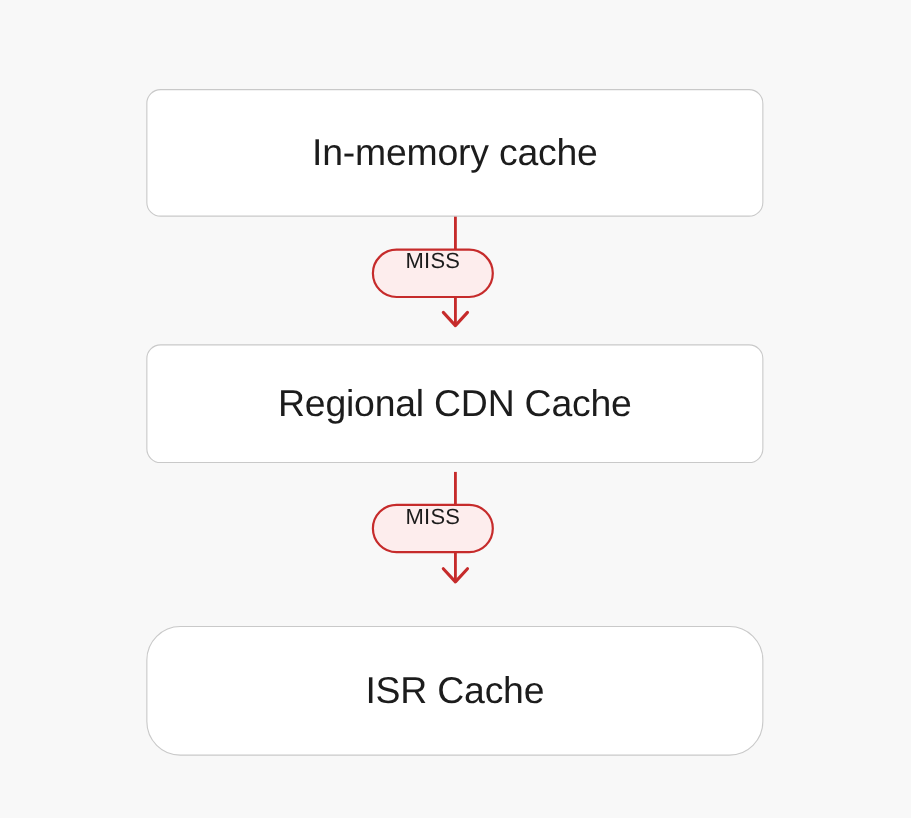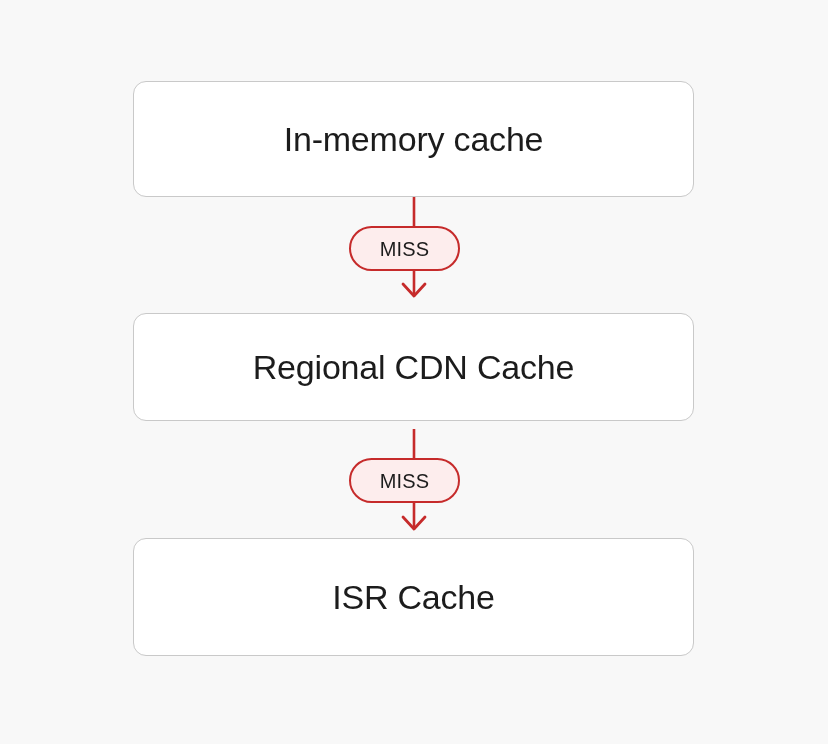--- a/index.html
+++ b/index.html
@@ -40,21 +40,21 @@
     font-size: 34px;
     font-weight: 400;
     color: #1c1c1c;
     letter-spacing: -0.2px;
     line-height: 1;
     white-space: nowrap;
   }
 
   #node-0 { top: 81px;  height: 116px; }
   #node-1 { top: 313px; height: 108px; }
-  #node-2 { top: 538px; height: 118px; }
+  #node-2 { top: 569px; height: 118px; border-radius: 31px; }
 
   
   .edge {
     position: absolute;
     left: 0;
     width: 828px;
     height: 120px;
     pointer-events: none;
   }
   #edge-0 { top: 195px; }
@@ -63,29 +63,29 @@
   .edge svg {
     display: block;
     width: 828px;
     height: 120px;
     overflow: visible;
   }
 
   
   .edge-label {
     position: absolute;
-    left: 349px;
+    left: 338px;
     width: 111px;
     height: 45px;
     box-sizing: border-box;
     background: #fdeded;
     border: 2px solid #c62b2b;
     border-radius: 23px;
     display: flex;
-    align-items: center;
+    align-items: flex-start;
     justify-content: center;
   }
   #edge-label-0 { top: 226px; }
   #edge-label-1 { top: 458px; }
 
   .edge-label-text {
     font-family: "Liberation Sans", sans-serif;
     font-size: 20px;
     font-weight: 400;
     color: #1c1c1c;

